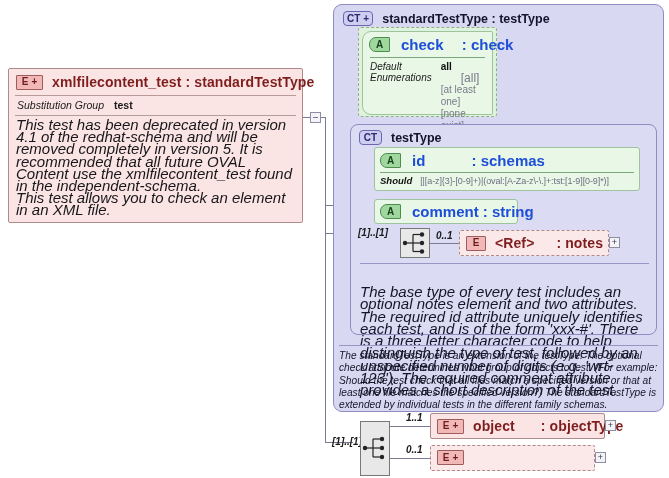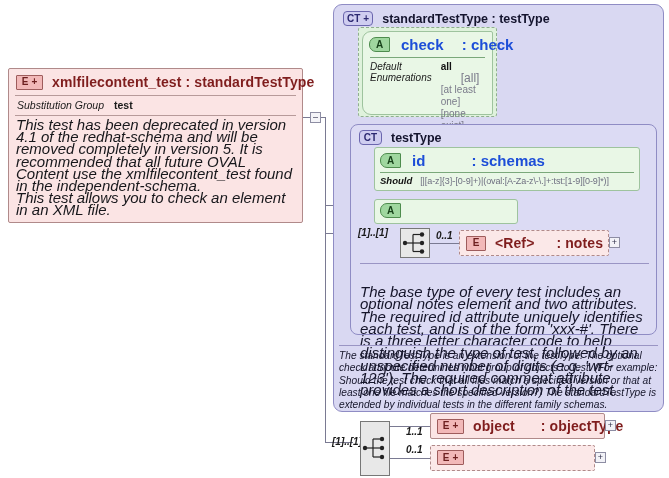--- a/index.html
+++ b/index.html
@@ -295,20 +295,25 @@
     <div class="rowline g" style="margin:0 5px;"></div>
     <div style="display:flex; align-items:baseline; padding:2px 5px 0 5px;">
       <span style="font-style:italic; font-weight:bold; font-size:9.5px; color:#111; margin-right:8px;">Should</span>
       <span style="font-size:9px; color:#6e6e80; letter-spacing:-0.1px; white-space:nowrap;">[|[a-z]{3}-[0-9]+)|(oval:[A-Za-z\-\.]+:tst:[1-9][0-9]*)]</span>
     </div>
   </div>
 
   <div class="box attr-box" style="left:374px; top:199px; width:144px; height:25px; border-style:solid; border-color:#9ec39e; background:#e9f7e6;">
     <div class="attr-head" style="padding:3px 8px 3px 5px;">
       <span class="badge badge-a">A</span>
+      <span class="attr-title">
+        <span>comment</span>
+        <span>:</span>
+        <span>string</span>
+      </span>
     </div>
   </div>
 
   <div class="card" style="left:358px; top:227px;">[1]..[1]</div>
   <div class="compositor" style="left:400px; top:228px; width:30px; height:30px;">
     <svg width="28" height="28" viewBox="0 0 28 28" style="display:block;">
       <circle cx="4" cy="14" r="2.2" fill="#222"></circle>
       <line x1="6" y1="14" x2="12" y2="14" stroke="#222" stroke-width="1.2"></line>
       <line x1="12" y1="5.5" x2="12" y2="22.5" stroke="#222" stroke-width="1.2"></line>
       <line x1="12" y1="5.5" x2="19" y2="5.5" stroke="#222" stroke-width="1.2"></line>
@@ -349,21 +354,21 @@
       <line x1="12" y1="35" x2="19" y2="35" stroke="#222" stroke-width="1.2"></line>
       <circle cx="21" cy="17" r="2.2" fill="#222"></circle>
       <circle cx="21" cy="26" r="2.2" fill="#222"></circle>
       <circle cx="21" cy="35" r="2.2" fill="#222"></circle>
     </svg>
   </div>
 
   <div class="line h" style="left:390px; top:426px; width:40px;"></div>
   <div class="line h" style="left:390px; top:458px; width:40px;"></div>
 
-  <div class="card" style="left:406px; top:412px;margin-top:14px;">1..1</div>
+  <div class="card" style="left:406px; top:412px;">1..1</div>
   <div class="card" style="left:406px; top:444px;">0..1</div>
 
   <div class="box elem-box" style="left:430px; top:413px; width:175px; height:26px;">
     <div class="elem-head" style="padding:4px 6px 4px 6px;">
       <span class="badge badge-e">
         <span>E</span>
           <span class="plus">+</span>
       </span>
       <span class="elem-title">
         <span>object</span>

